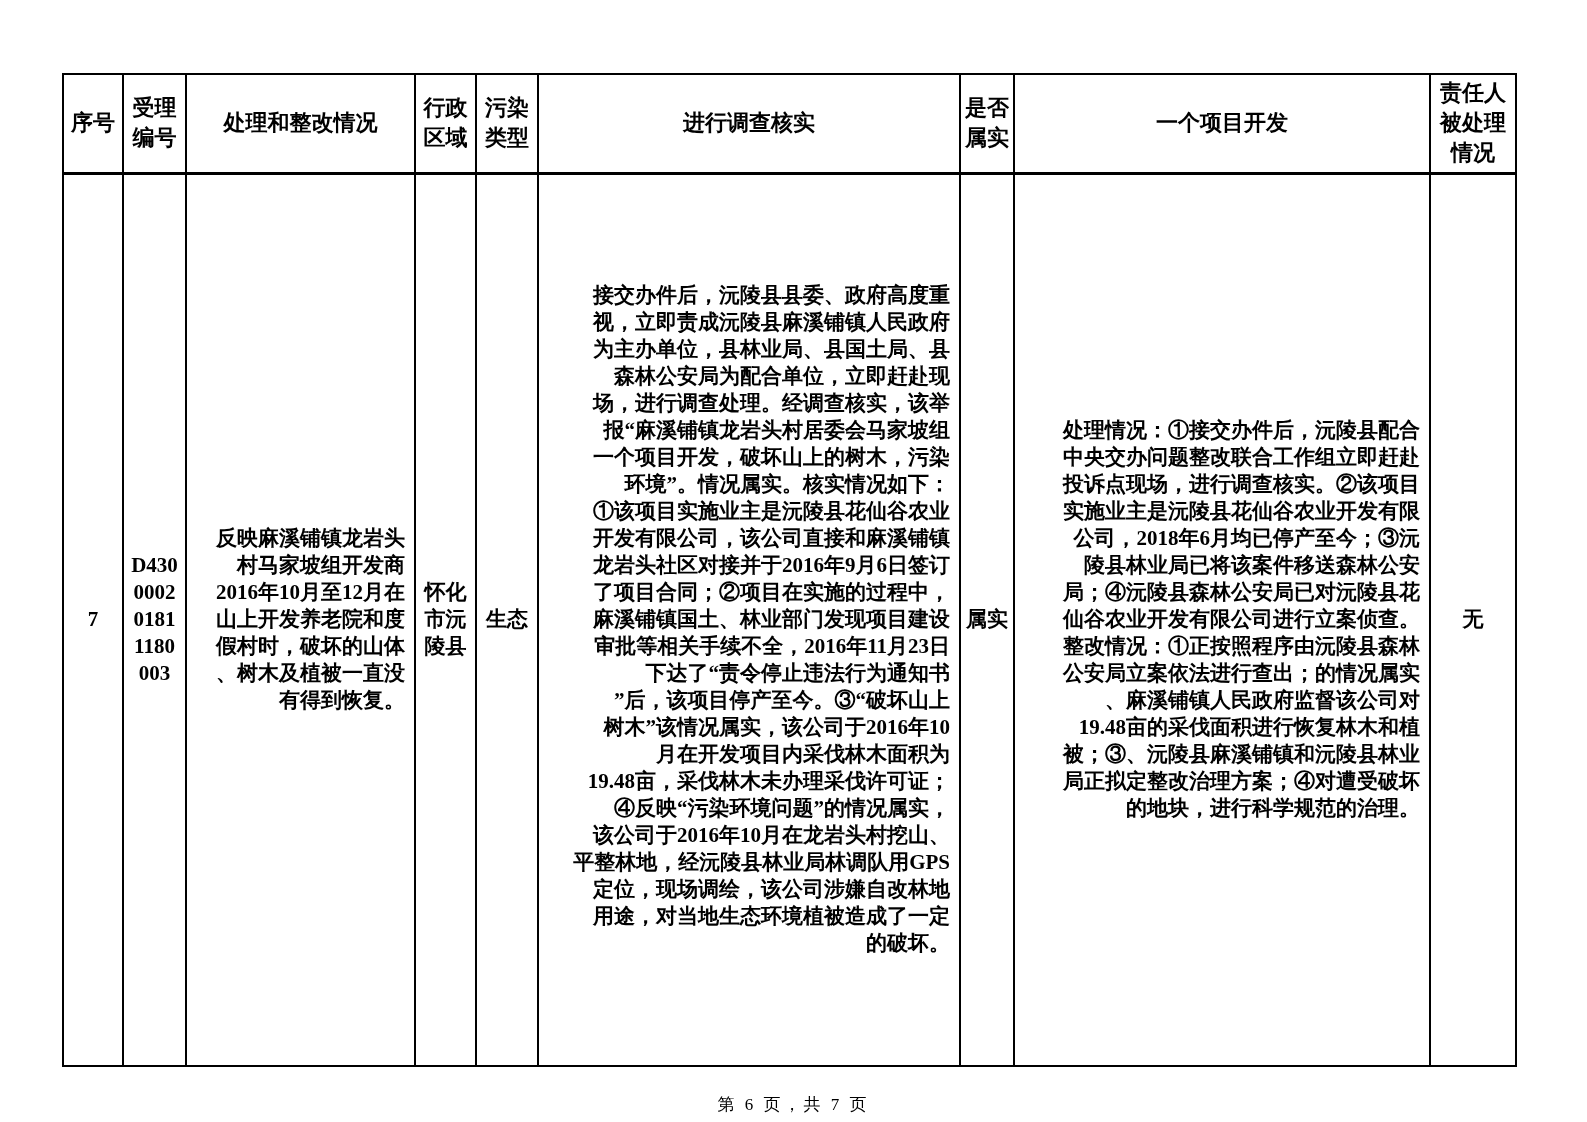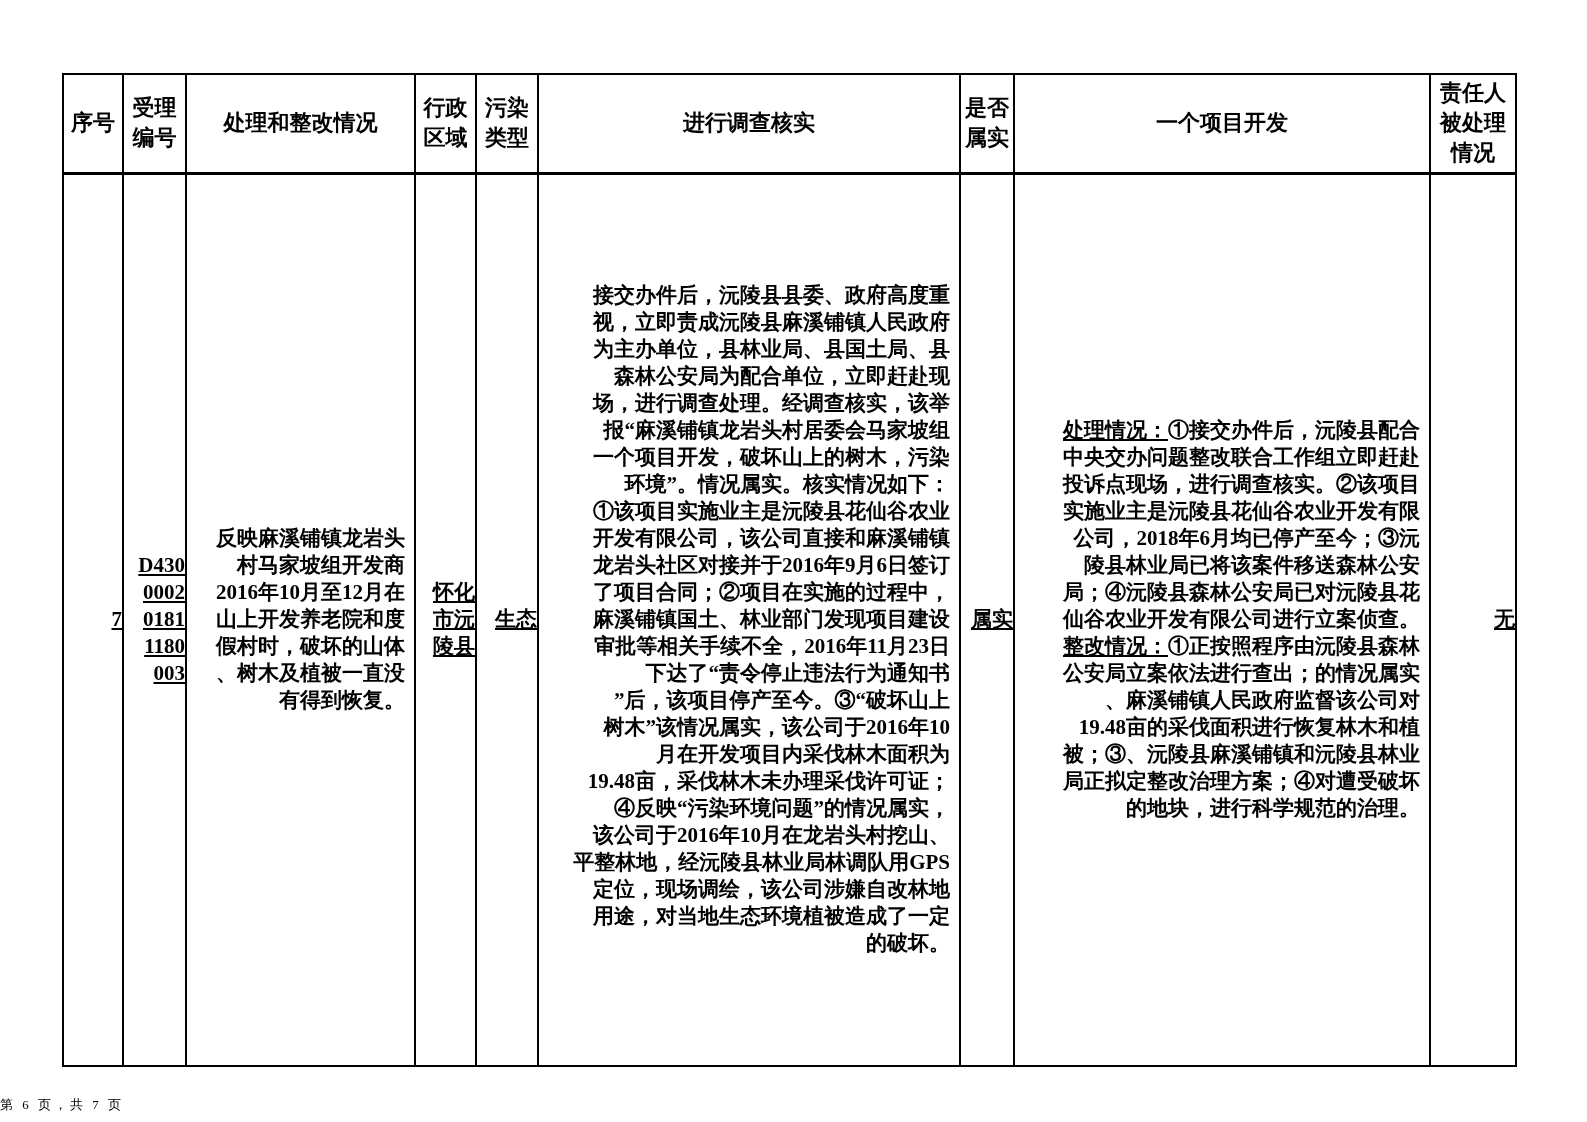--- a/index.html
+++ b/index.html
@@ -31,27 +31,28 @@
     white-space: pre-line;
     text-align: center;
     font-size: 22px; line-height: 30px;
     font-weight: 700;
   }
   .ct {
     white-space: pre-line;
     font-size: 21px; line-height: 27px;
     font-weight: 700;
   }
-  .center { text-align: right; text-decoration: underline; }
+  .center { text-align: center; }
   .left { text-align: right; padding: 0 9px; }
-  .b { font-weight: 900; text-decoration: underline; }
+  .b { font-weight: 900; }
 
   .footer {
     position: absolute; left: 0; top: 1095px; width: 1587px;
-    font-size: 13px; line-height: 20px;
+    text-align: center;
+    font-size: 17px; line-height: 20px;
     font-weight: 400;
     letter-spacing: 3px;
   }
 </style>
 </head>
 <body>
 
 <div class="page">
 
   <table class="doc-table">

